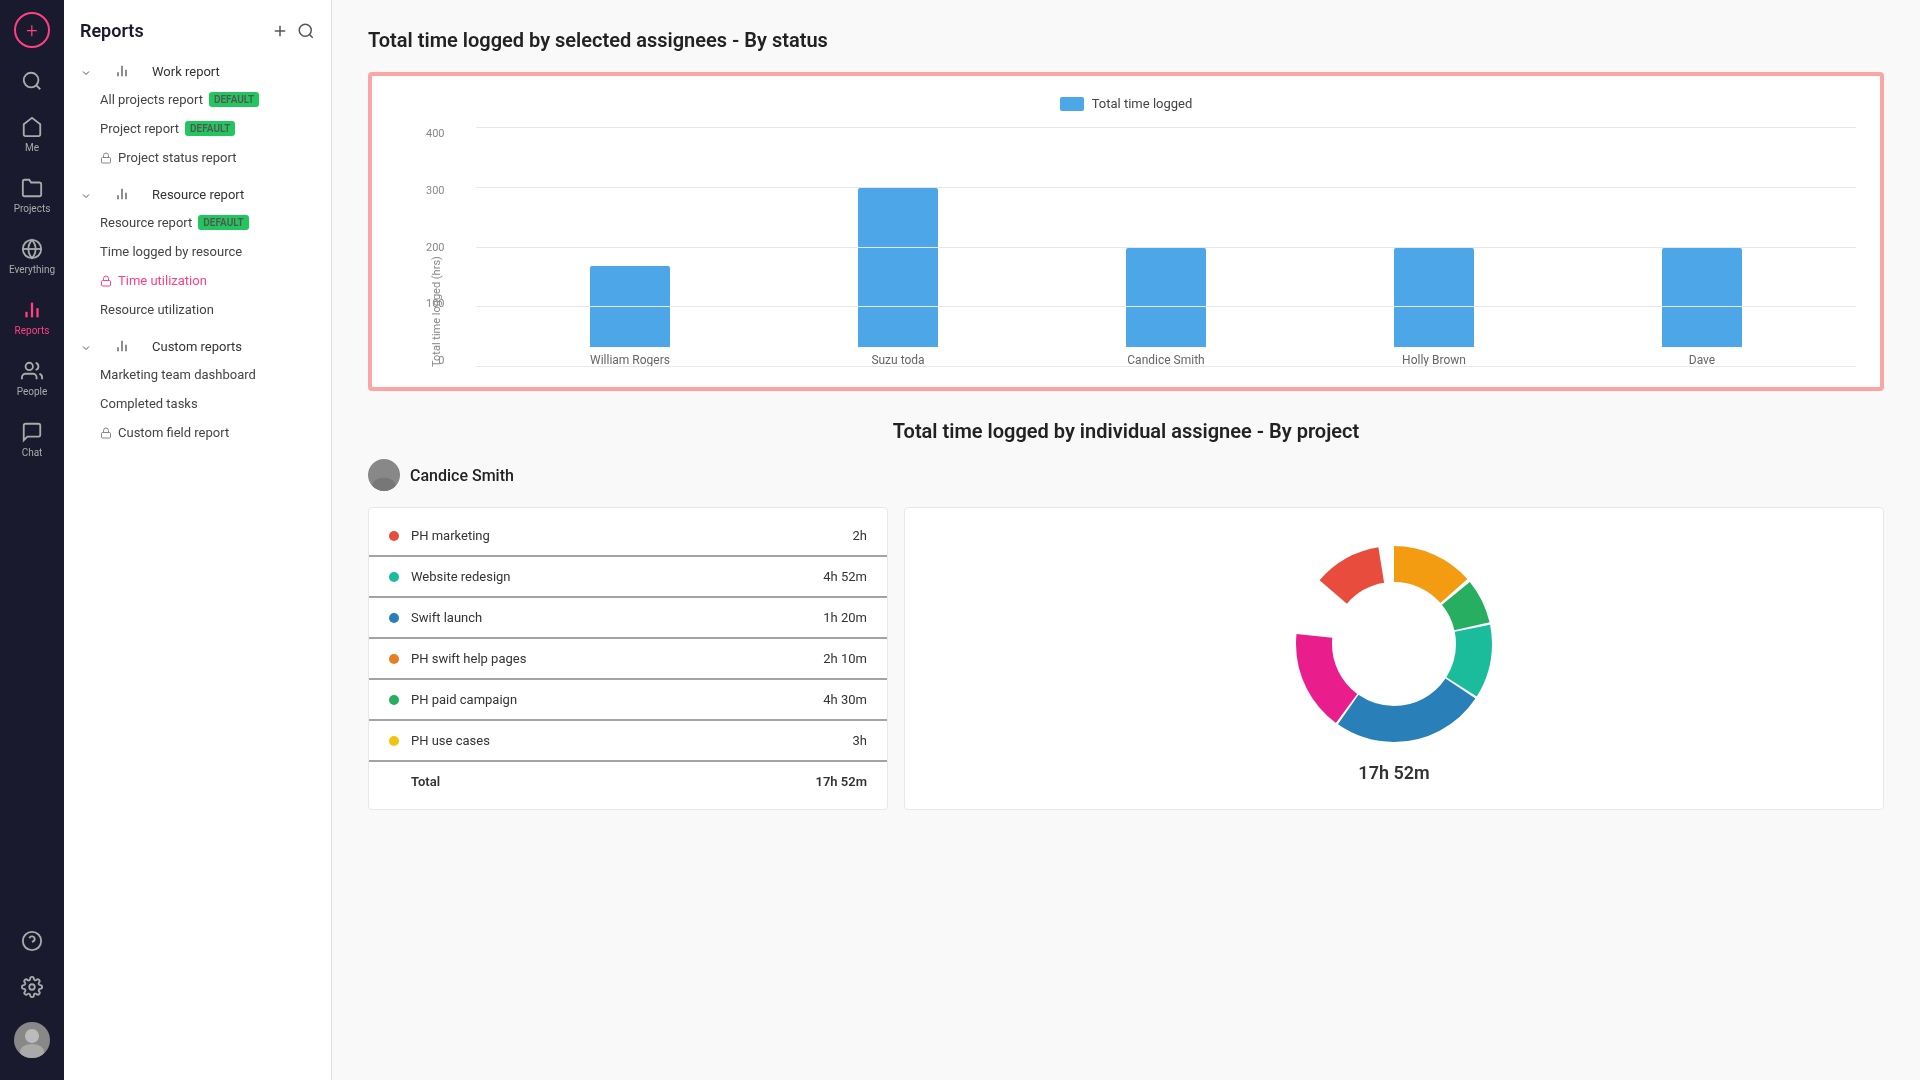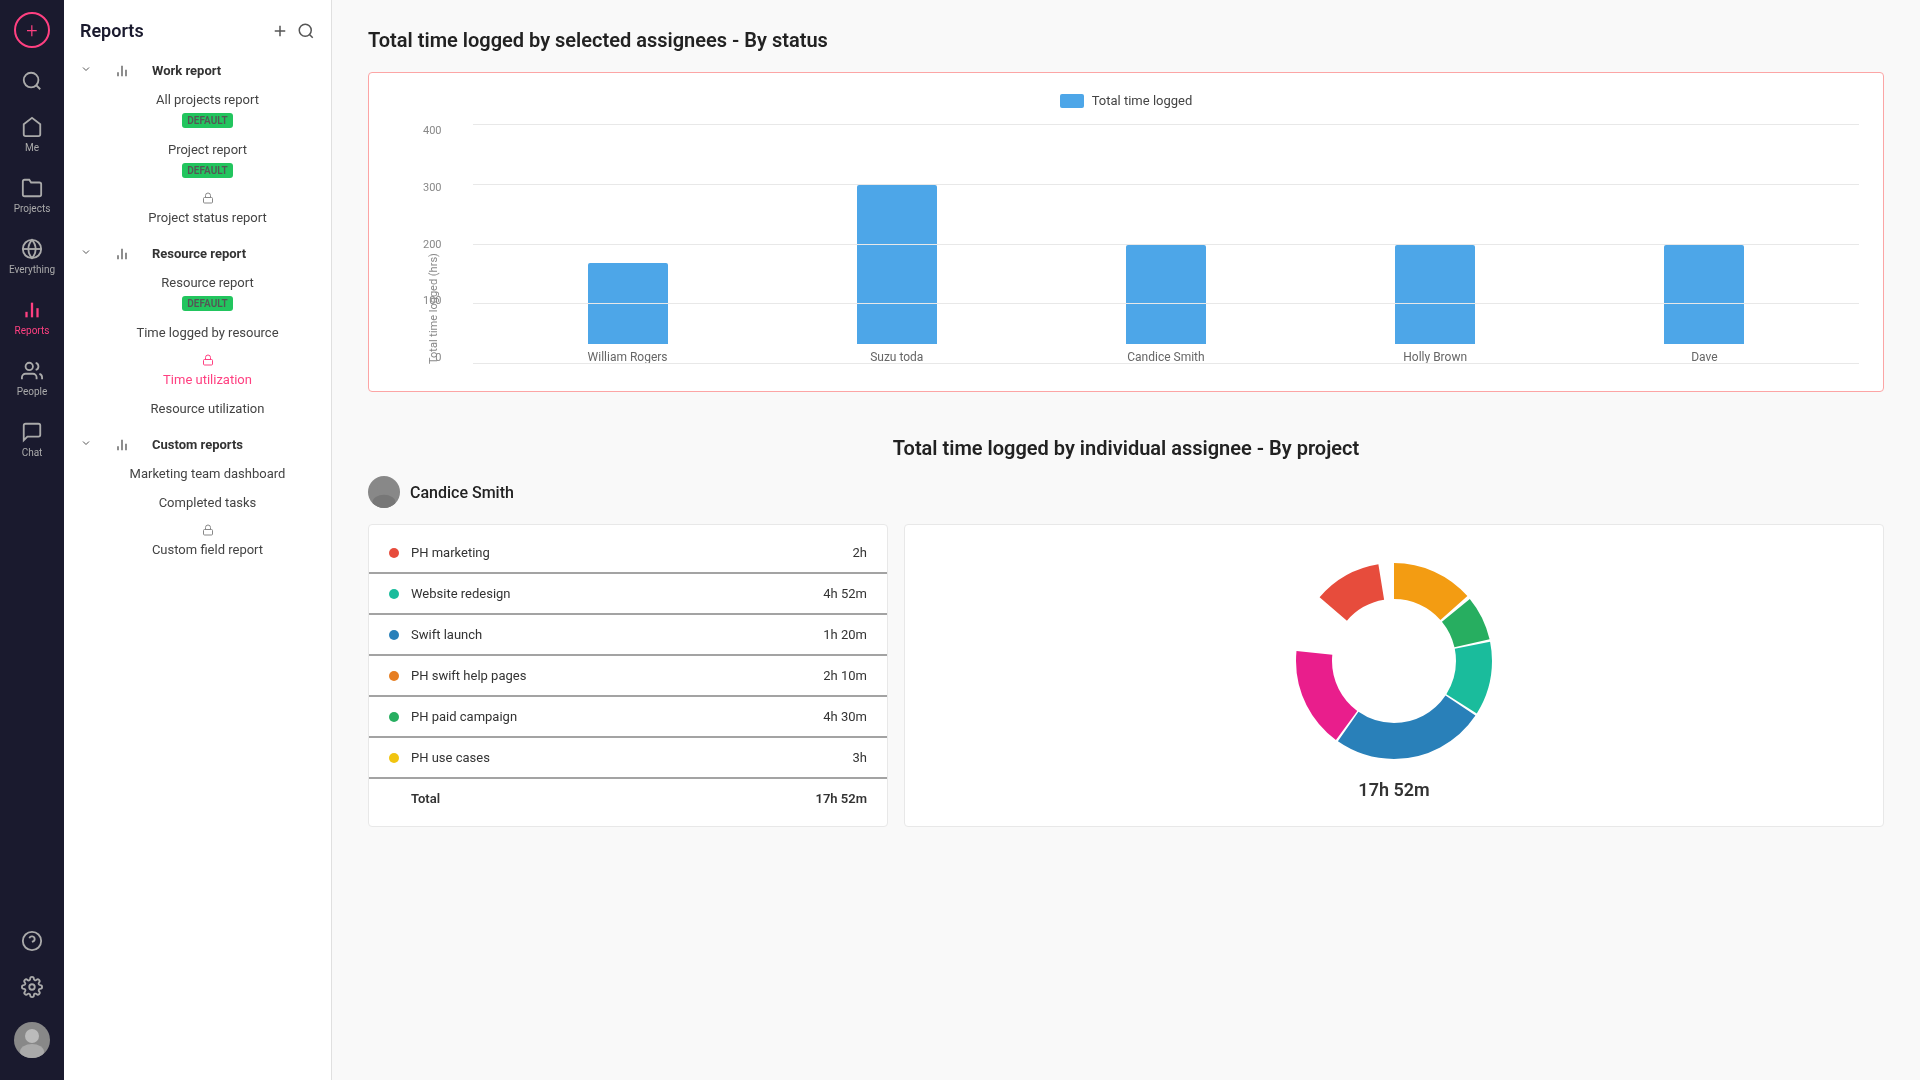--- a/index.html
+++ b/index.html
@@ -48,51 +48,51 @@
     .left-panel-header {
       display: flex; align-items: center; justify-content: space-between;
       padding: 20px 16px 12px;
     }
     .left-panel-header h2 { font-size: 18px; font-weight: 600; color: #1a1a2e; }
     .left-panel-header .header-actions { display: flex; gap: 8px; }
     .left-panel-header .header-actions svg { width: 18px; height: 18px; color: #555; cursor: pointer; }
 
     .sidebar-section { padding: 4px 0; }
     .sidebar-section-header {
-      display: flex; align-items: flex-start; gap: 22px;
-      padding: 6px 16px; font-size: 13px; font-weight: 700; color: #333; cursor: pointer;
+      display: flex; align-items: flex-end; gap: 22px;
+      padding: 6px 16px; font-size: 13px; font-weight: 400; color: #333; cursor: pointer;
     }
     .sidebar-section-header svg { width: 14px; height: 14px; color: #555; }
     .sidebar-section-header .chart-icon { width: 16px; height: 16px; }
     .sidebar-item {
       padding: 7px 16px 7px 36px;
-      font-size: 13px; color: #444; cursor: pointer; display: flex; align-items: center; gap: 6px; flex-direction: column;
+      font-size: 13px; color: #444; cursor: pointer; display: flex; align-items: center; gap: 6px;
     }
     .sidebar-item.active { color: #ff4081; }
     .badge {
       background: #22c55e; color: #555; font-size: 10px; padding: 2px 5px; border-radius: 3px; font-weight: 600;
     }
     .lock-icon { width: 12px; height: 12px; color: #888; }
 
     
     .main-content {
       flex: 1;
       overflow-y: auto;
       background: #f9f9f9;
       padding: 28px 36px;
     }
     .section-title { font-size: 20px; font-weight: 600; color: #222; margin-bottom: 20px; }
 
     
     .chart-container {
       background: #fff;
-      border: 1px solid #fca5a5;
+      border: 4px solid #fca5a5;
       border-radius: 4px;
-      padding: 20px 24px 7px;
-      margin-bottom: 44px;
+      padding: 20px 24px 0;
+      margin-bottom: 28px;
     }
     .chart-legend { display: flex; align-items: center; gap: 8px; justify-content: center; margin-bottom: 16px; }
     .legend-color { width: 24px; height: 14px; background: #4da6e8; border-radius: 2px; }
     .legend-label { font-size: 13px; color: #444; }
     .bar-group { display: flex; flex-direction: column; align-items: center; gap: 6px; }
     .bar { width: 80px; background: #4da6e8; border-radius: 2px 2px 0 0; }
     .bar-label { font-size: 12px; color: #666; white-space: nowrap; }
 
     
     .assignee-section { margin-bottom: 28px; }

